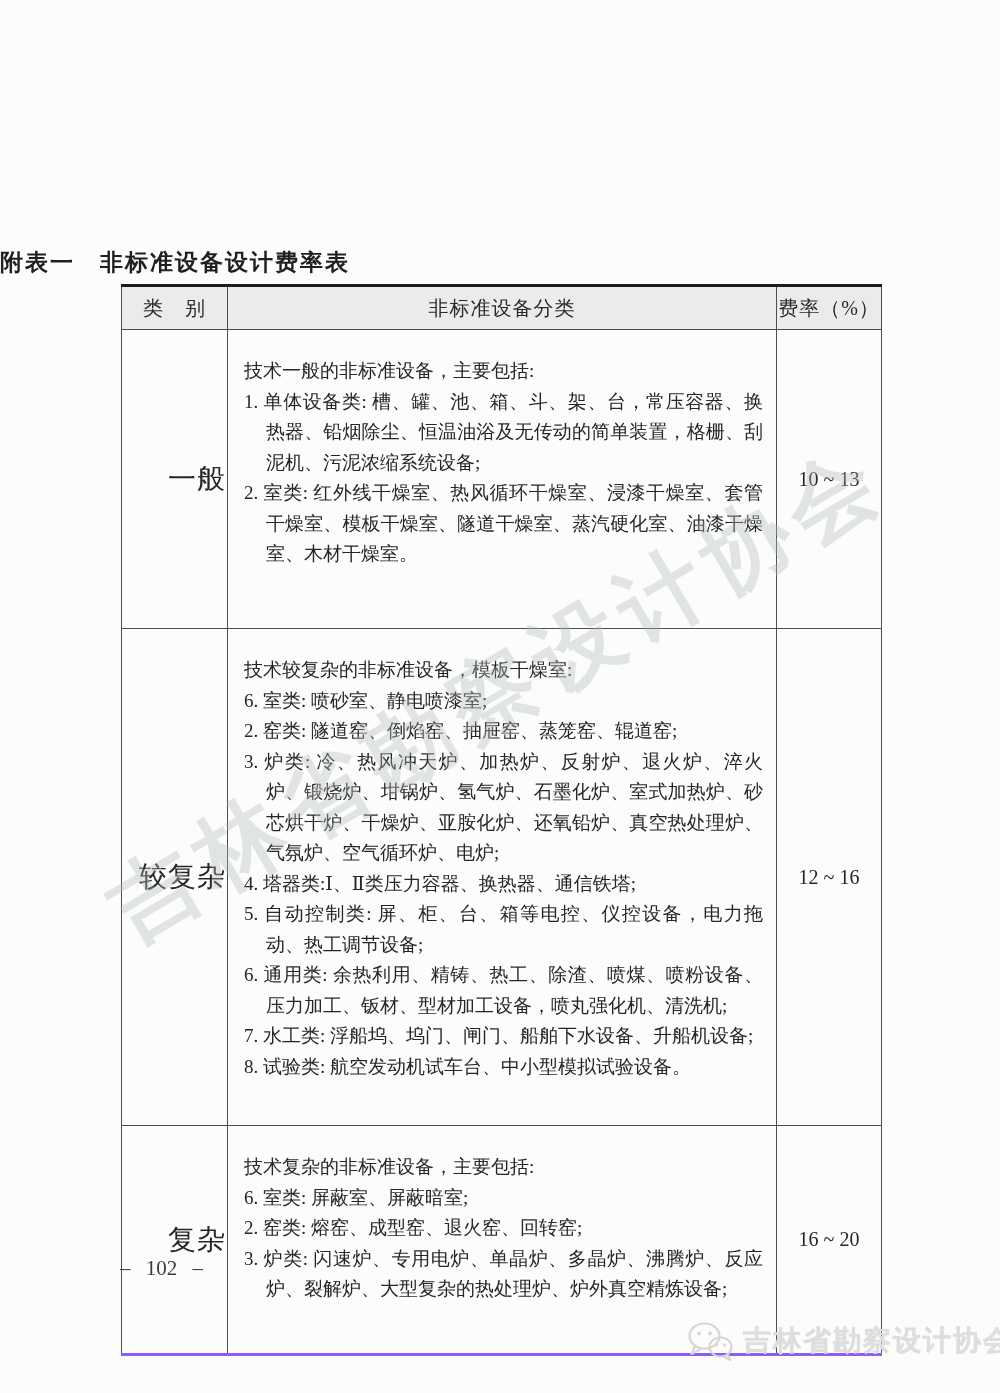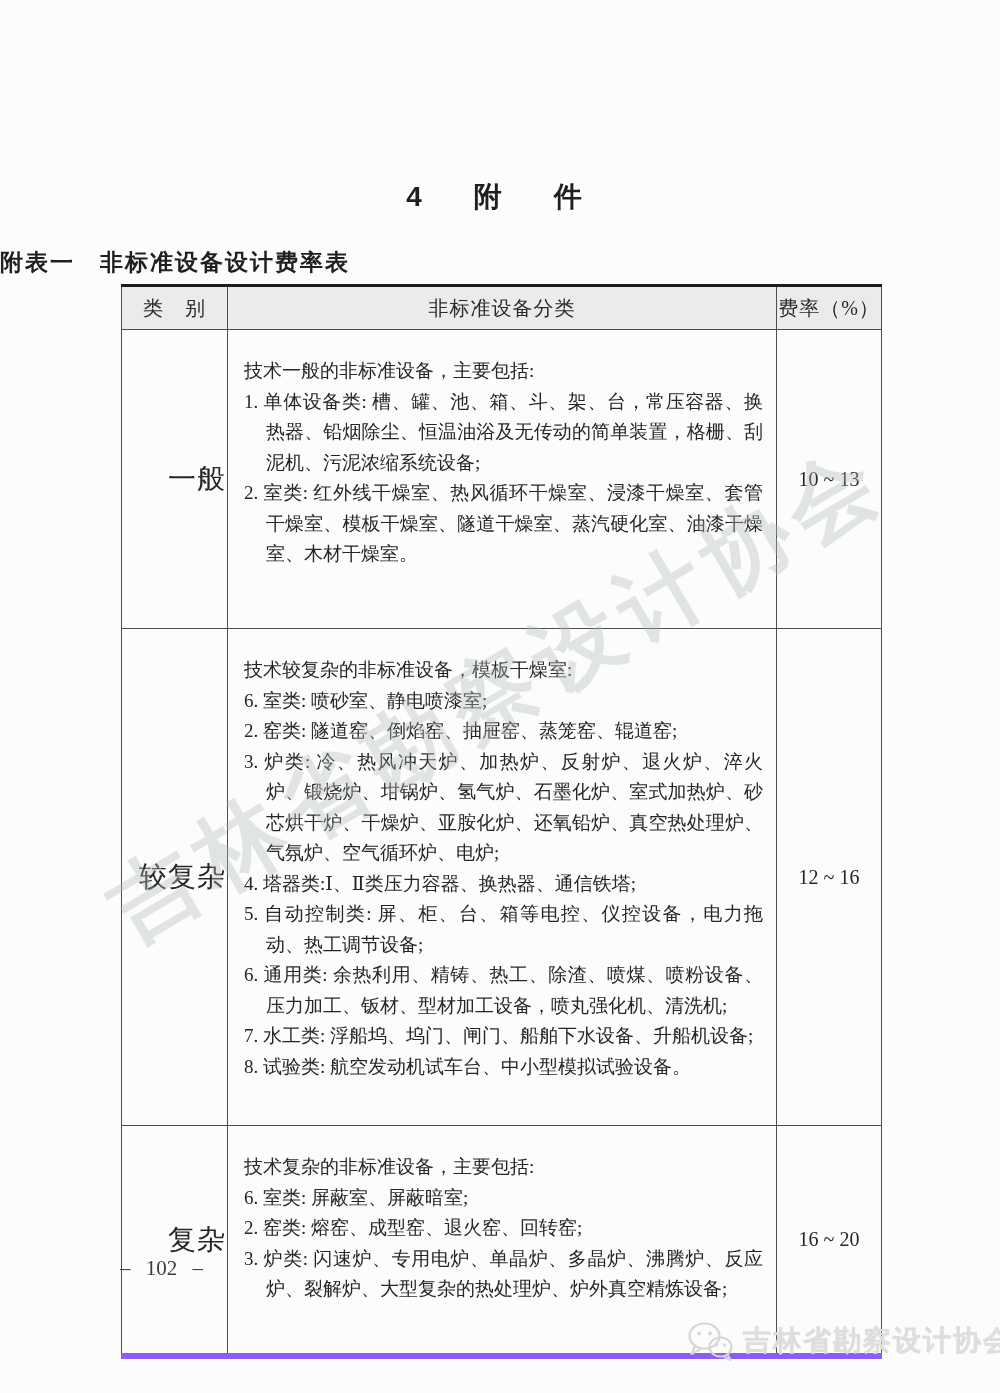--- a/index.html
+++ b/index.html
@@ -21,21 +21,21 @@
   .table-title {
     position:absolute; top:247px; left:0; width:1000px;
     font-family:"Liberation Sans","DejaVu Sans",sans-serif;
     font-weight:bold; font-size:23px; letter-spacing:2px;
     color:#1f1f1f;
   }
   table.fee {
     position:absolute; left:121px; top:284px; width:760px;
     border-collapse:collapse; table-layout:fixed;
     border-top:3px solid #1c1c1c;
-    border-bottom:6px solid #8b5cf6;
+    border-bottom:3px solid #8b5cf6;
     z-index:2;
   }
   table.fee col.c1 { width:106px; }
   table.fee col.c2 { width:549px; }
   table.fee col.c3 { width:105px; }
   table.fee th, table.fee td { border:1px solid #4d4d4d; }
   table.fee thead th {
     height:40px; background:#ebebeb;
     font-weight:normal; font-size:20px; text-align:center;
     letter-spacing:1px; color:#2a2a2a;
@@ -80,21 +80,20 @@
     font-weight:bold; font-size:28px; letter-spacing:2px;
     color:#dedede; text-shadow:0 0 1px #cfcfcf;
     white-space:nowrap;
   }
 </style>
 </head>
 <body>
 
 <div class="page">
 
-  <div class="doc-title">4　附　件</div>
 
   <div class="table-title">附表一　非标准设备设计费率表</div>
 
   <table class="fee">
     <colgroup>
         <col class="c1">
         <col class="c2">
         <col class="c3">
       </colgroup>
     <thead>

